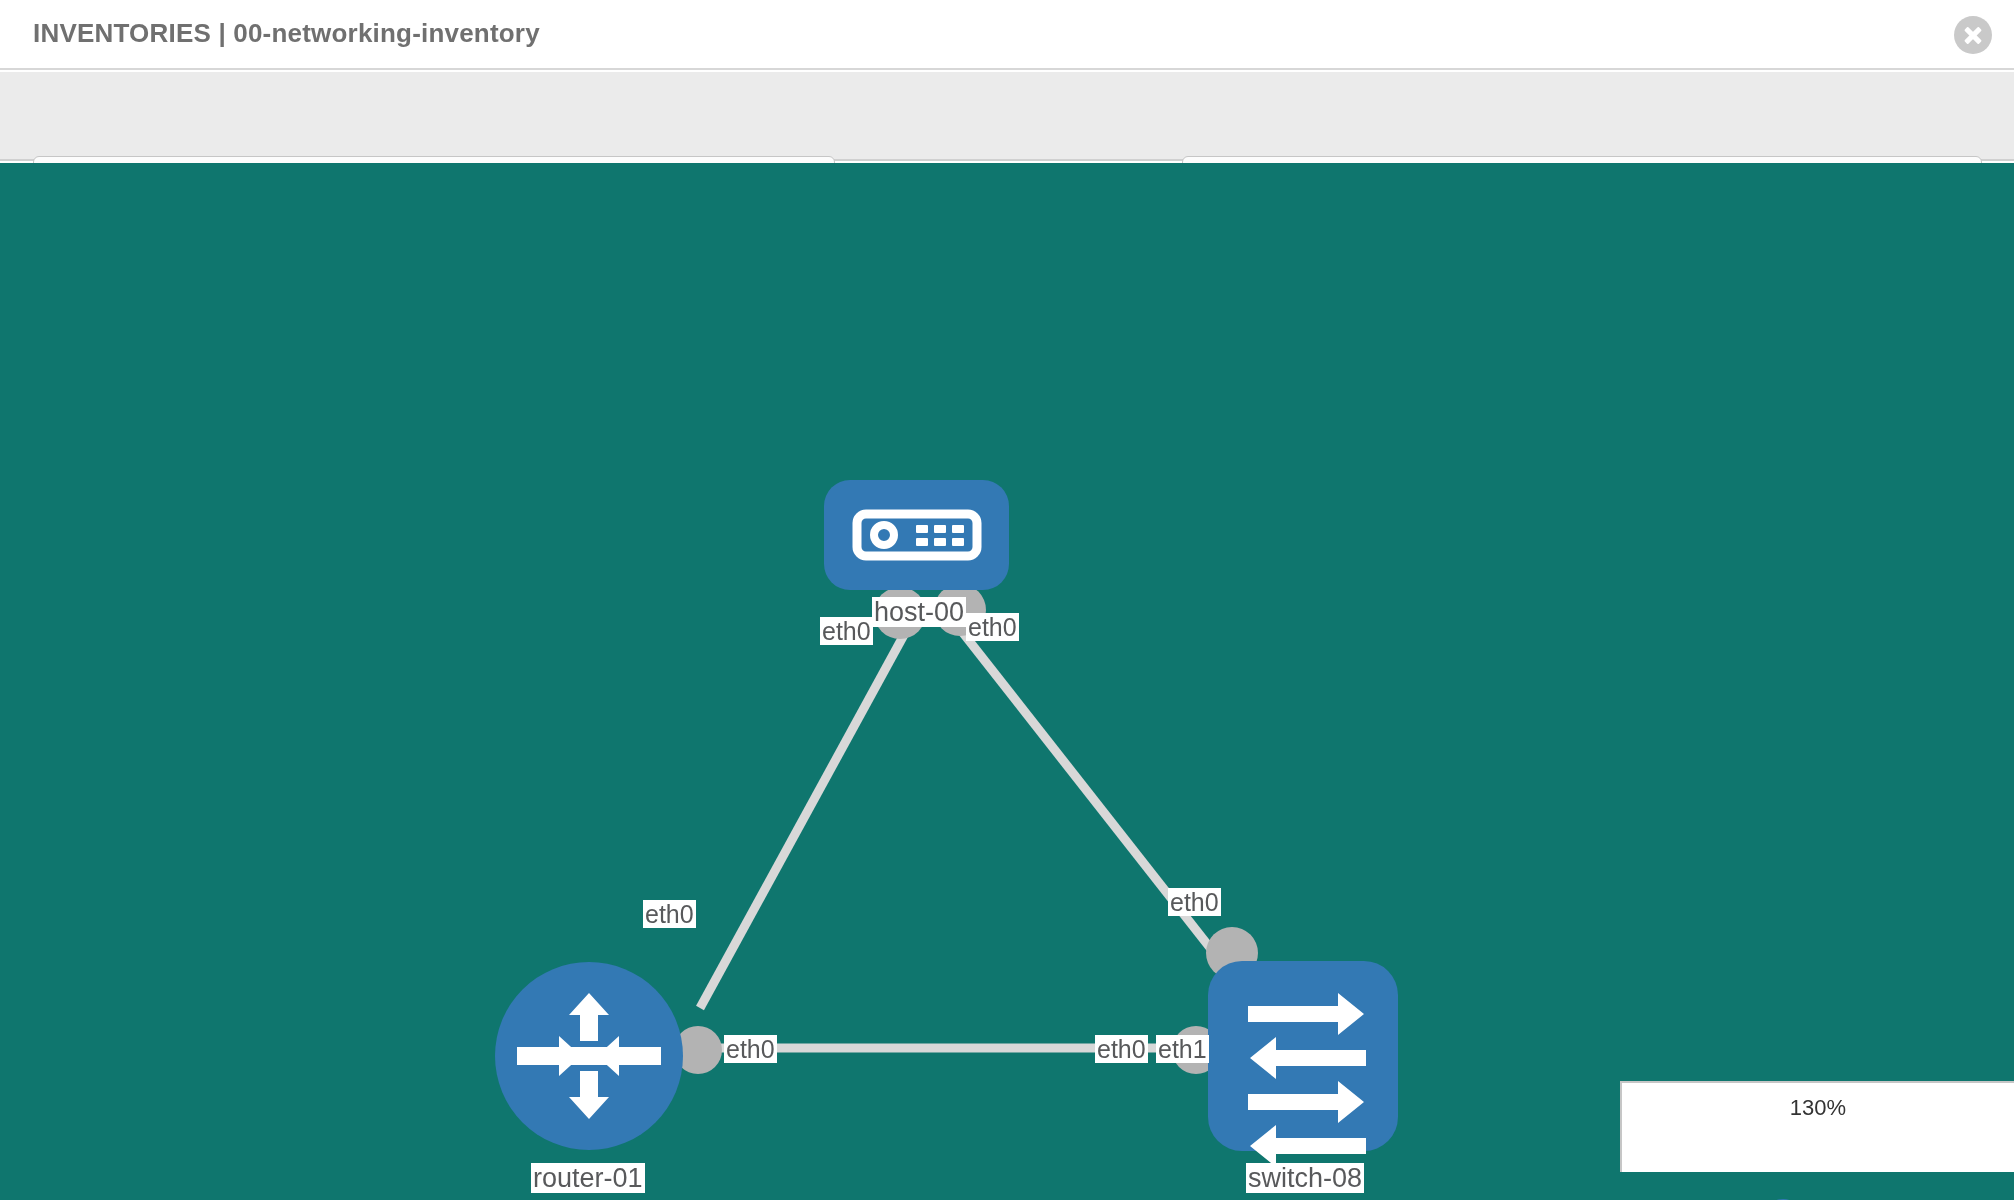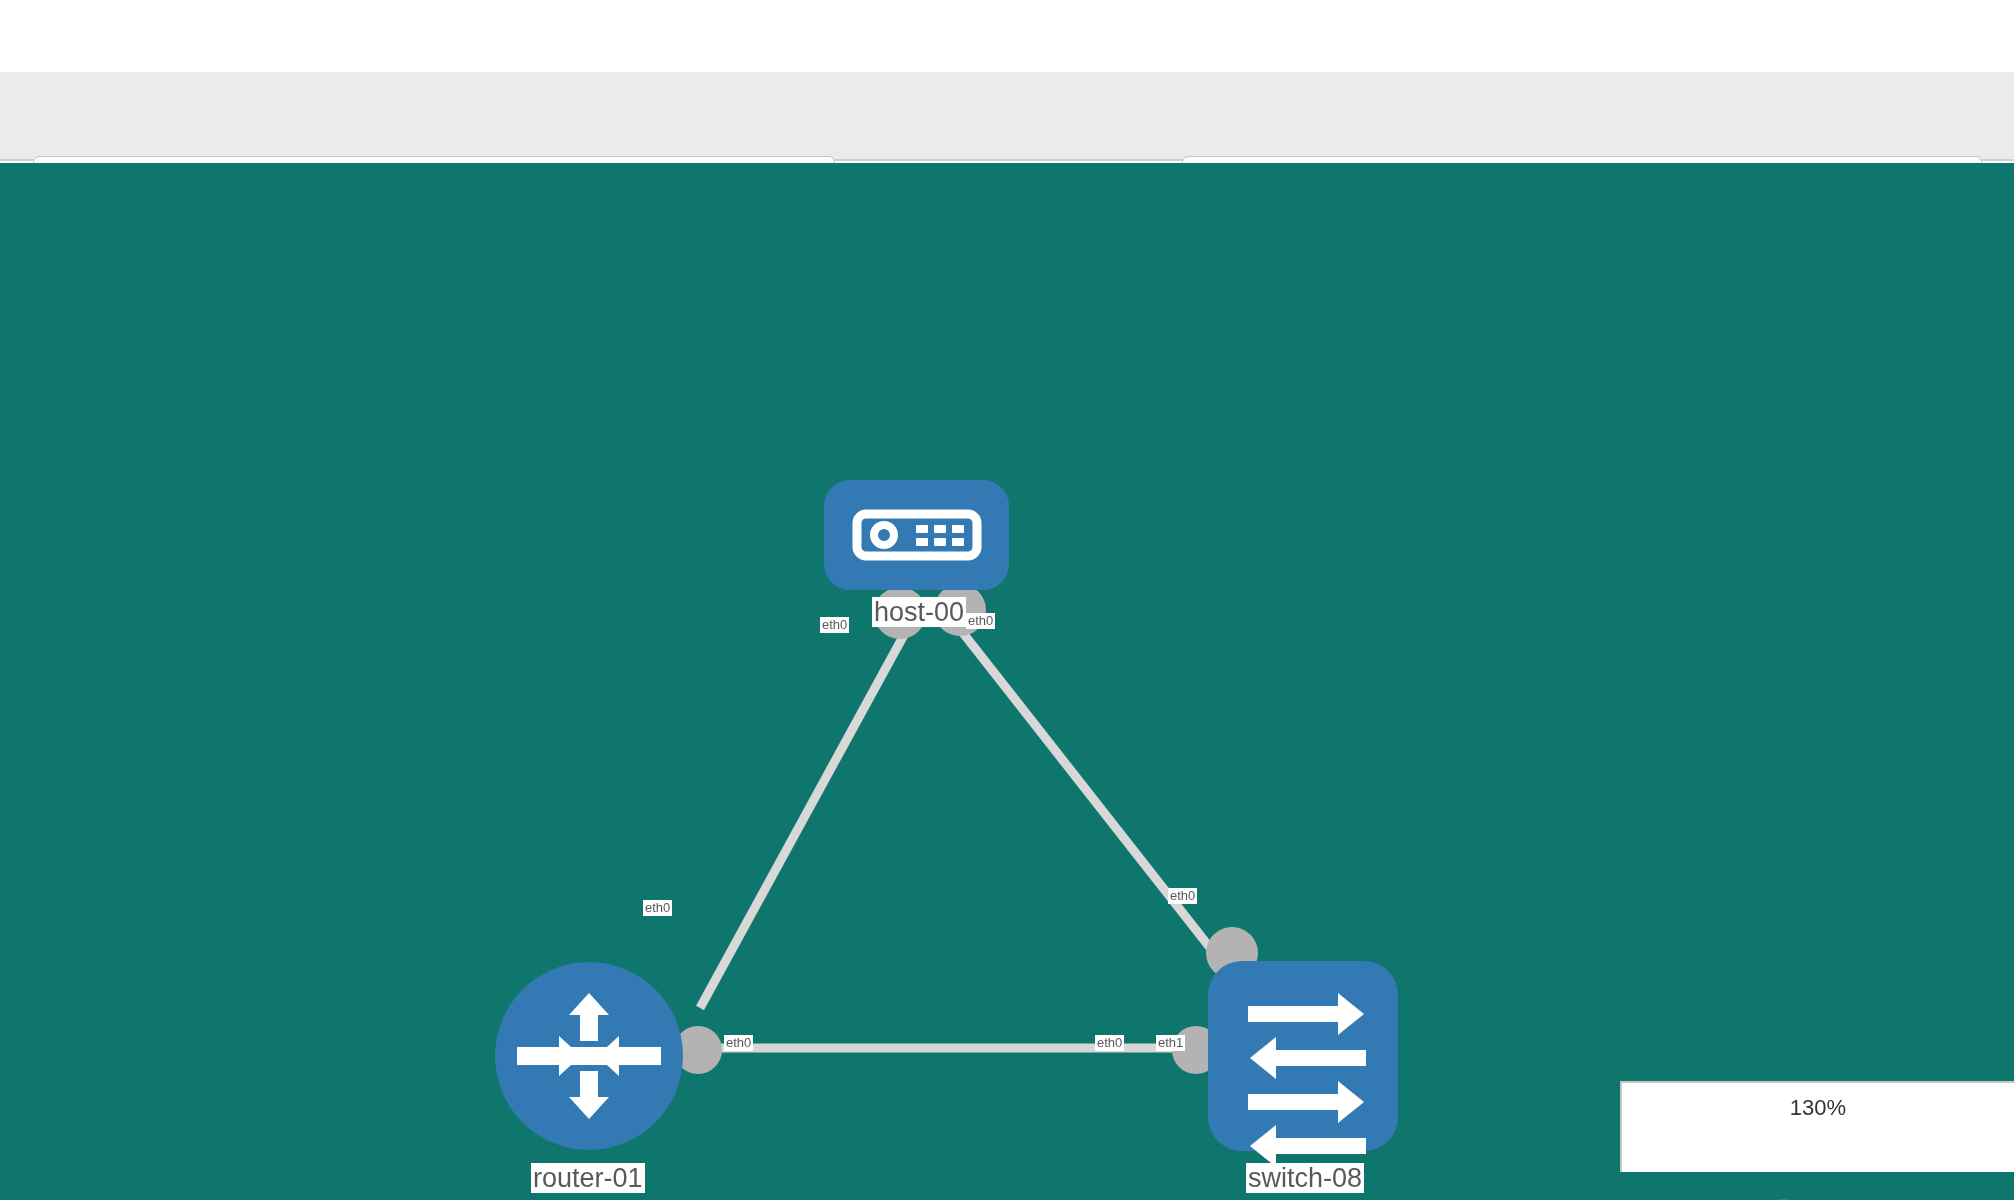--- a/index.html
+++ b/index.html
@@ -98,21 +98,21 @@
 
   
   .node-label, .iface-label {
     position: absolute;
     background: #ffffff;
     color: #58595b;
     white-space: nowrap;
     line-height: 1.05;
   }
   .node-label { font-size: 27px; padding: 1px 2px; }
-  .iface-label { font-size: 13px; padding: 1px 2px; }
+  .iface-label { font-size: 25px; padding: 1px 2px; }
 
   
   #zoom-panel {
     position: absolute; left: 1620px; top: 1081px;
     width: 394px; height: 91px;
     background: #ffffff;
     border: 2px solid #c6c6c6;
     border-right: none; border-bottom: none;
   }
   #zoom-level {
@@ -123,20 +123,27 @@
     position: absolute; left: 140px; top: 116px;
     width: 42px; height: 42px; border-radius: 50%;
     background: #3379b4; cursor: grab;
   }
 </style>
 </head>
 <body>
 
 <div id="app">
 
+  <div id="header">
+    <div id="page-title">INVENTORIES | 00-networking-inventory</div>
+    <div id="close-btn">
+      <span class="x1"></span>
+      <span class="x2"></span>
+    </div>
+  </div>
 
   <div id="toolbar">
 
     <div id="actions-select">
       <span id="actions-label">ACTIONS</span>
       <span id="actions-caret"></span>
     </div>
 
     <div id="wrench-tool" class="tool-icon">
       <svg viewBox="0 0 48 48" width="48" height="48" aria-hidden="true">

